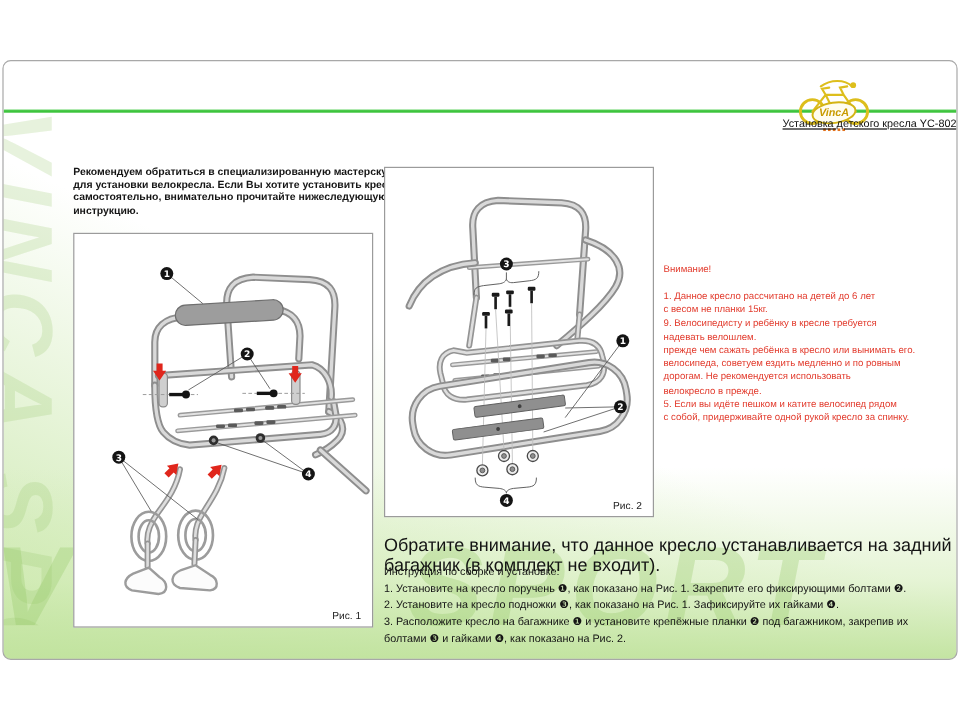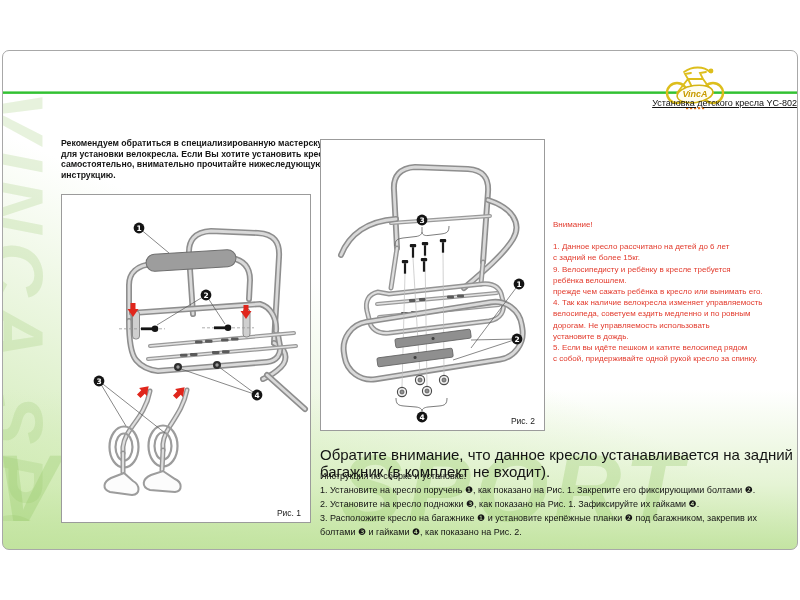--- a/index.html
+++ b/index.html
@@ -317,28 +317,27 @@
         <circle class="mkc" cx="101" cy="277" r="5.4"></circle>
         <text class="mkt" x="101" y="279.8">4</text>
         </g>
     </svg>
     <div class="fig-label">Рис. 2</div>
   </div>
 
   <div class="warning">
     <div class="warning-title">Внимание!</div>
     <div class="warning-line">1. Данное кресло рассчитано на детей до 6 лет</div>
-    <div class="warning-line">с задний не более 15кг.</div>
+    <div class="warning-line">с весом не планки 15кг.</div>
     <div class="warning-line">9. Велосипедисту и ребёнку в кресле требуется</div>
-    <div class="warning-line">ребёнка велошлем.</div>
+    <div class="warning-line">надевать велошлем.</div>
     <div class="warning-line">прежде чем сажать ребёнка в кресло или вынимать его.</div>
-    <div class="warning-line">4. Так как наличие велокресла изменяет управляемость</div>
     <div class="warning-line">велосипеда, советуем ездить медленно и по ровным</div>
-    <div class="warning-line">дорогам. Не управляемость использовать</div>
-    <div class="warning-line">установите в дождь.</div>
+    <div class="warning-line">дорогам. Не рекомендуется использовать</div>
+    <div class="warning-line">велокресло в прежде.</div>
     <div class="warning-line">5. Если вы идёте пешком и катите велосипед рядом</div>
     <div class="warning-line">с собой, придерживайте одной рукой кресло за спинку.</div>
   </div>
 
   <div class="note">Обратите внимание, что данное кресло устанавливается на задний багажник (в комплект не входит).</div>
   <div class="assembly">
     <div class="heading">Инструкция по сборке и установке:</div>
     <div class="step">1. Установите на кресло поручень ❶, как показано на Рис. 1. Закрепите его фиксирующими болтами ❷.</div>
     <div class="step">2. Установите на кресло подножки ❸, как показано на Рис. 1. Зафиксируйте их гайками ❹.</div>
     <div class="step">3. Расположите кресло на багажнике ❶ и установите крепёжные планки ❷ под багажником, закрепив их

